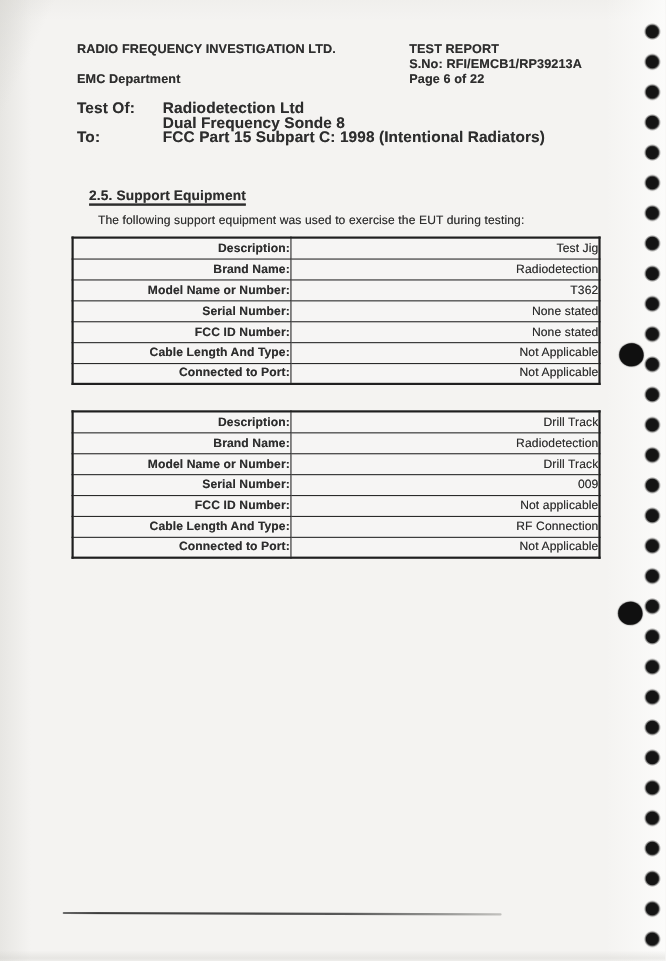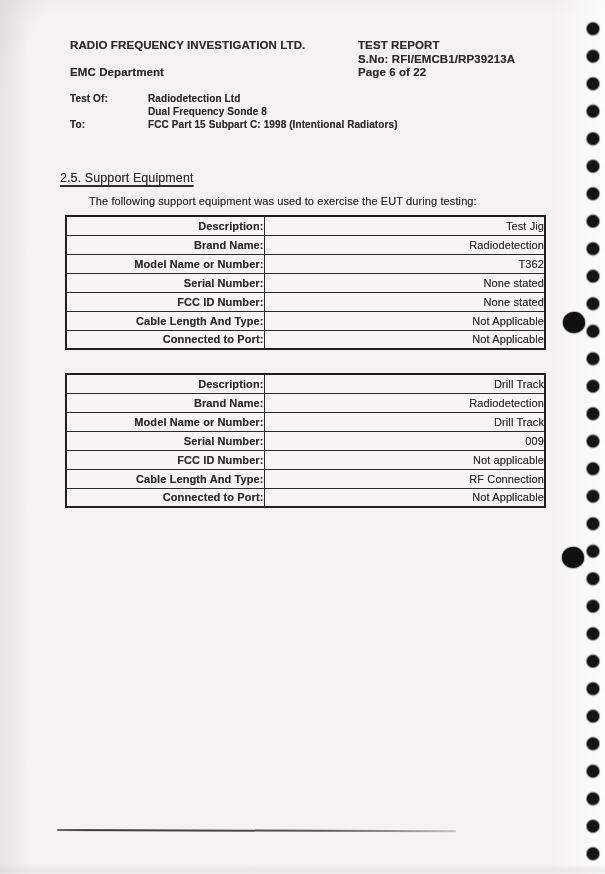--- a/index.html
+++ b/index.html
@@ -17,32 +17,32 @@
       linear-gradient(180deg, rgba(236,235,232,0.5) 0px, rgba(244,243,241,0) 18px),
       #f4f3f1;
   }
   .abs { position: absolute; }
   .b { font-weight: bold; }
   .scan-text { text-shadow: 0 0 0.5px rgba(45,45,45,0.55); letter-spacing: 0.1px; }
 
   .company { left: 70px; top: 39px; font-size: 11.5px; }
   .dept    { left: 70px; top: 66px; font-size: 11.5px; }
 
-  .report-block { left: 358px; top: 39px; font-size: 11.5px; line-height: 13.5px; }
+  .report-block { left: 372px; top: 39px; font-size: 11.5px; line-height: 13.5px; }
 
   .test-block {
     left: 70px; top: 92px;
     display: grid;
     grid-template-columns: 78px auto;
-    font-size: 10px; line-height: 13.2px;
+    font-size: 14px; line-height: 13.2px;
   }
 
   .section-heading {
-    left: 60px; top: 171px;
-    font-size: 12.5px; font-weight: normal;
+    left: 81px; top: 171px;
+    font-size: 12.5px; font-weight: bold;
     text-decoration: underline;
     text-decoration-thickness: 1.5px;
     text-underline-offset: 2.5px;
   }
   .intro { left: 70px; top: 195px; font-size: 11px; margin-left: 19px; }
 
   table.equip {
     position: absolute;
     left: 65px;
     width: 481px;

